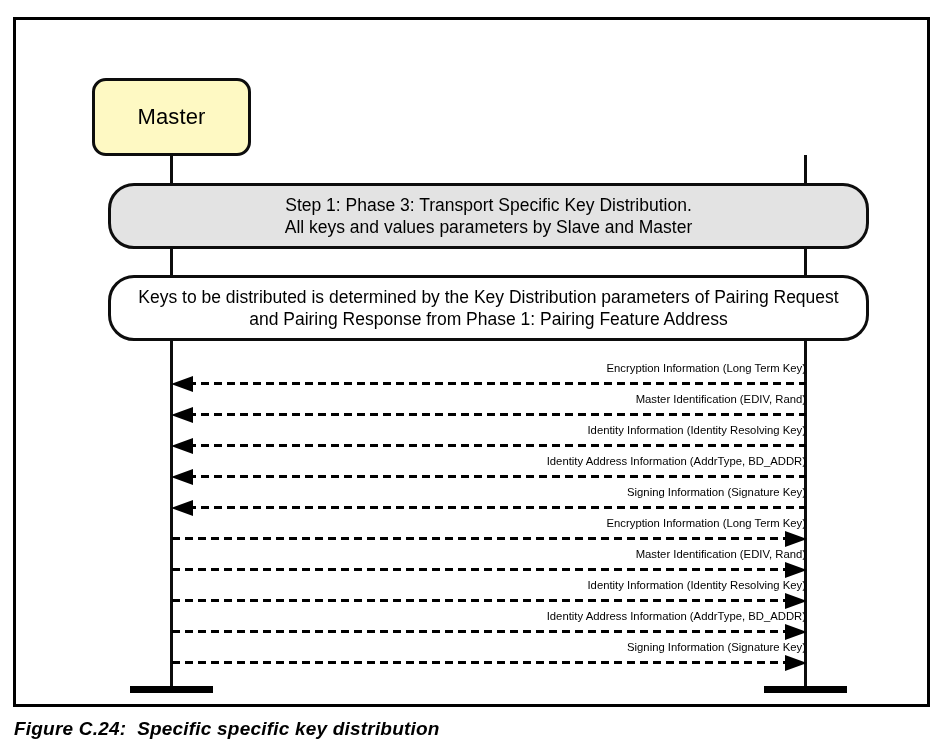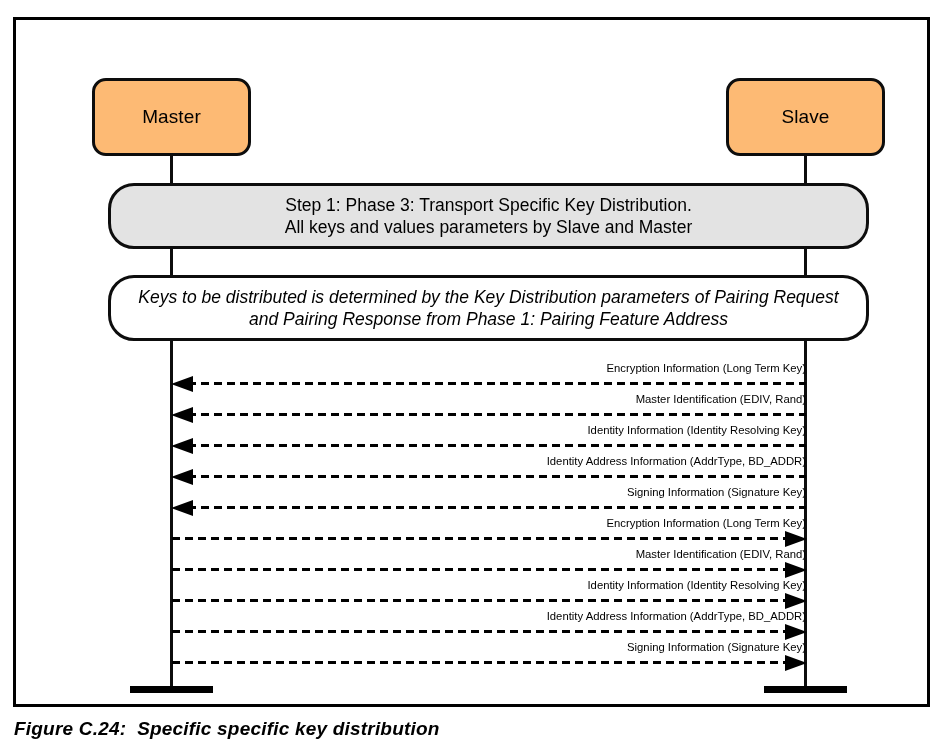--- a/index.html
+++ b/index.html
@@ -32,25 +32,25 @@
     box-sizing: border-box;
     background: #ffffff;
   }
 
   
   .actor-box {
     position: absolute;
     box-sizing: border-box;
     border: 3px solid #0d0d0d;
     border-radius: 14px;
-    background: #fdba74;
+    background: #fef9c3;
     display: flex;
     align-items: center;
     justify-content: center;
-    font-size: 19px;
+    font-size: 22px;
     letter-spacing: .1px;
     z-index: 6;
   }
   #actor-master { left: 76px;  top: 58px; width: 159px; height: 78px; }
   #actor-slave  { left: 710px; top: 58px; width: 159px; height: 78px; }
 
   
   .lifeline {
     position: absolute;
     top: 135px;
@@ -98,21 +98,21 @@
     top: 255px;
     height: 66px;
     background: #ffffff;
   }
   .span-line {
     font-size: 17.5px;
     line-height: 22px;
     white-space: nowrap;
     text-align: center;
   }
-  #note-box .span-line { font-size: 17.5px; font-style: italic; }
+  #note-box .span-line { font-size: 17.5px; }
 
   
   .message {
     position: absolute;
     left: 156px;
     width: 634px;
     height: 30px;
     z-index: 3;
   }
   .message-label {
@@ -173,23 +173,20 @@
 </head>
 <body>
 
 <div id="page">
 
   <div class="figure-frame">
 
     <div class="actor-box" id="actor-master">
       <span>Master</span>
     </div>
-    <div class="actor-box" id="actor-slave">
-      <span>Slave</span>
-    </div>
 
     <div class="lifeline" id="lifeline-master"></div>
     <div class="lifeline" id="lifeline-slave"></div>
 
     <div class="span-box" id="step-box">
       <div class="span-line">Step 1: Phase 3: Transport Specific Key Distribution.</div>
       <div class="span-line">All keys and values parameters by Slave and Master</div>
     </div>
 
     <div class="span-box" id="note-box">

